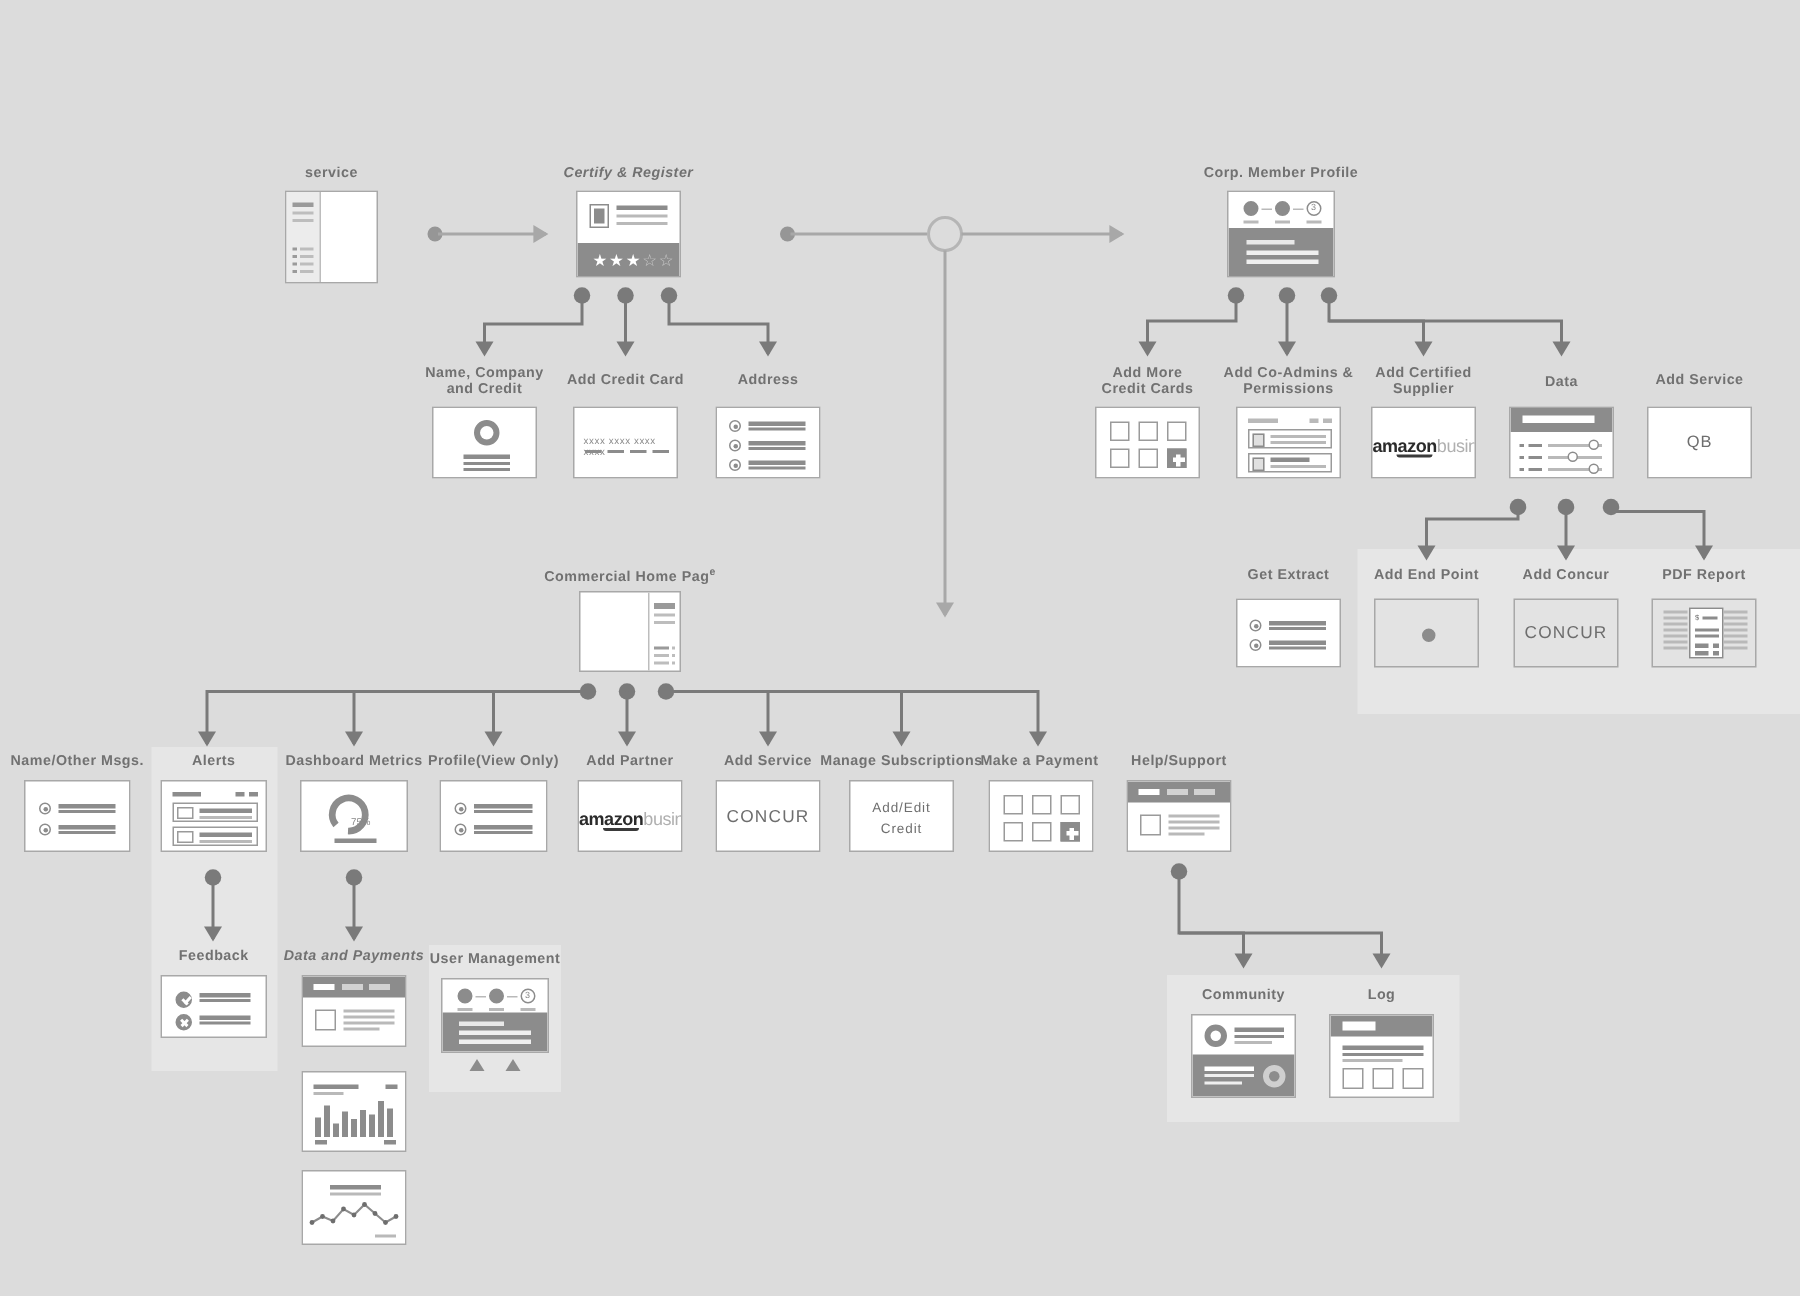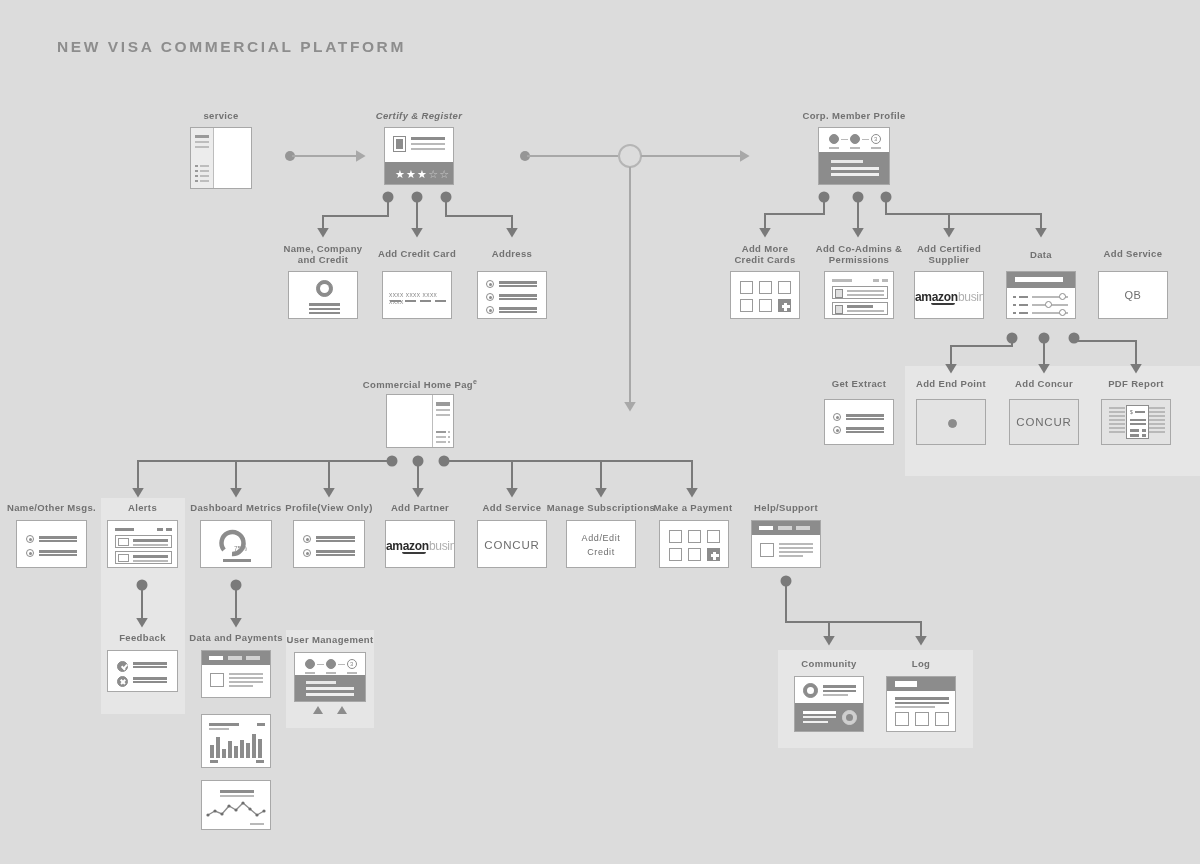--- a/index.html
+++ b/index.html
@@ -122,21 +122,20 @@
 
       <circle cx="236" cy="585" r="5.5" fill="#7a7a7a" stroke="none"></circle>
       <path d="M236,588 L236,626" marker-end="url(#ah)"></path>
 
       <circle cx="786" cy="581" r="5.5" fill="#7a7a7a" stroke="none"></circle>
       <path d="M786,584 L786,622 L829,622 L829,644" marker-end="url(#ah)"></path>
       <path d="M786,622 L921,622 L921,644" marker-end="url(#ah)"></path>
     </g>
   </svg>
 
-  <div class="title-main">NEW VISA COMMERCIAL PLATFORM</div>
 
   <div class="node" style="left:190px;top:110px;width:62px;">
     <div class="cap" style="top:0;">service</div>
     <div class="card" style="left:0;top:17px;width:62px;height:62px;">
       <div class="bar" style="left:0;top:0;width:22px;height:62px;background:#ececec;border-right:1px solid #bdbdbd;"></div>
       <div class="bar" style="left:4px;top:7px;width:14px;height:3px;background:#9a9a9a;"></div>
       <div class="bar" style="left:4px;top:13px;width:14px;height:2px;background:#bdbdbd;"></div>
       <div class="bar" style="left:4px;top:18px;width:14px;height:2px;background:#bdbdbd;"></div>
       <div class="bar" style="left:4px;top:37px;width:3px;height:2px;background:#9a9a9a;"></div>
       <div class="bar" style="left:9px;top:37px;width:9px;height:2px;background:#bdbdbd;"></div>
@@ -501,21 +500,21 @@
       <div class="circ fill" style="left:9px;top:25px;width:11px;height:11px;">
         <div class="bar" style="left:2.3px;top:4.2px;width:6px;height:1.6px;background:#fff;transform:rotate(45deg);"></div>
         <div class="bar" style="left:2.3px;top:4.2px;width:6px;height:1.6px;background:#fff;transform:rotate(-45deg);"></div>
       </div>
       <div class="bar" style="left:25px;top:26px;width:34px;height:2.5px;"></div>
       <div class="bar" style="left:25px;top:30px;width:34px;height:2px;"></div>
     </div>
   </div>
 
   <div class="node" style="left:194px;top:632px;width:84px;">
-    <div class="cap" style="top:0;">Data and Payments</div>
+    <div class="cap" style="top:0;font-style:italic;">Data and Payments</div>
 
     <div class="card" style="left:7px;top:18px;width:70px;height:48px;">
       <div class="hdr" style="height:14px;"></div>
       <div class="bar" style="left:7px;top:5px;width:14px;height:4px;background:#fff;"></div>
       <div class="bar" style="left:26px;top:5px;width:14px;height:4px;background:#d2d2d2;"></div>
       <div class="bar" style="left:44px;top:5px;width:14px;height:4px;background:#d2d2d2;"></div>
       <div class="sq" style="left:8px;top:22px;width:14px;height:14px;"></div>
       <div class="bar l" style="left:27px;top:22px;width:34px;height:2px;"></div>
       <div class="bar l" style="left:27px;top:26px;width:34px;height:2px;"></div>
       <div class="bar l" style="left:27px;top:30px;width:34px;height:2px;"></div>

